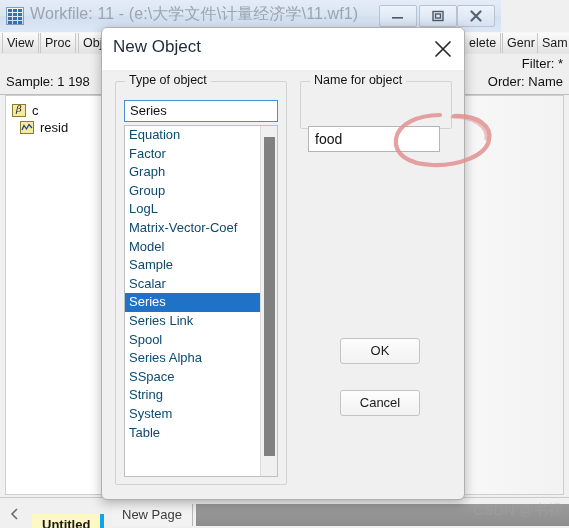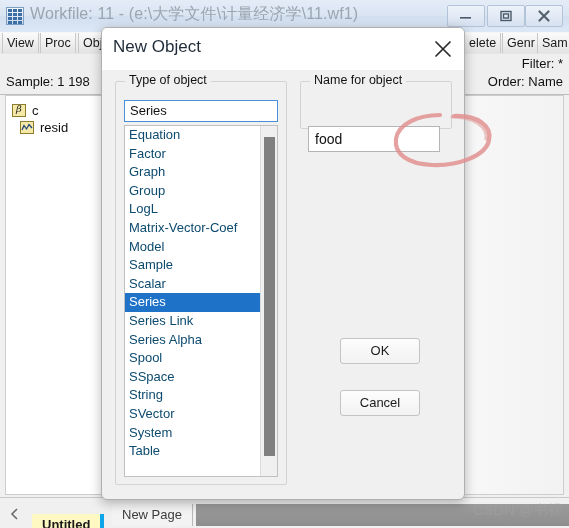--- a/index.html
+++ b/index.html
@@ -20,21 +20,21 @@
     left: 0; top: 0;
     width: 569px; height: 528px;
     background: #f0f0f0;
     box-sizing: border-box;
   }
 
   
   #title-bar {
     position: absolute;
     left: 0; top: 0;
-    width: 569px; height: 32px;
+    width: 501px; height: 32px;
     background: linear-gradient(180deg,#e4ecf7 0%, #dae5f3 48%, #d2dff0 52%, #dde8f6 100%);
     border-bottom: 1px solid #c4d2e4;
   }
   #title-icon {
     position: absolute; left: 6px; top: 7px;
     width: 18px; height: 18px;
     background: linear-gradient(180deg,#f4f7fb,#c9d8ea);
     border: 1px solid #7d9ec0;
     box-sizing: border-box;
     overflow: hidden;
@@ -443,25 +443,24 @@
           <div class="list-item">Factor</div>
           <div class="list-item">Graph</div>
           <div class="list-item">Group</div>
           <div class="list-item">LogL</div>
           <div class="list-item">Matrix-Vector-Coef</div>
           <div class="list-item">Model</div>
           <div class="list-item">Sample</div>
           <div class="list-item">Scalar</div>
           <div class="list-item selected">Series</div>
           <div class="list-item">Series Link</div>
+          <div class="list-item">Spool</div>
           <div class="list-item">Series Alpha</div>
-          <div class="list-item">Spool</div>
           <div class="list-item">SSpace</div>
           <div class="list-item">String</div>
-          <div class="list-item">SVector</div>
           <div class="list-item">System</div>
           <div class="list-item">Table</div>
 
         </div>
         <div id="list-scrollbar">
           <div id="list-scroll-thumb"></div>
         </div>
       </div>
     </div>
 

